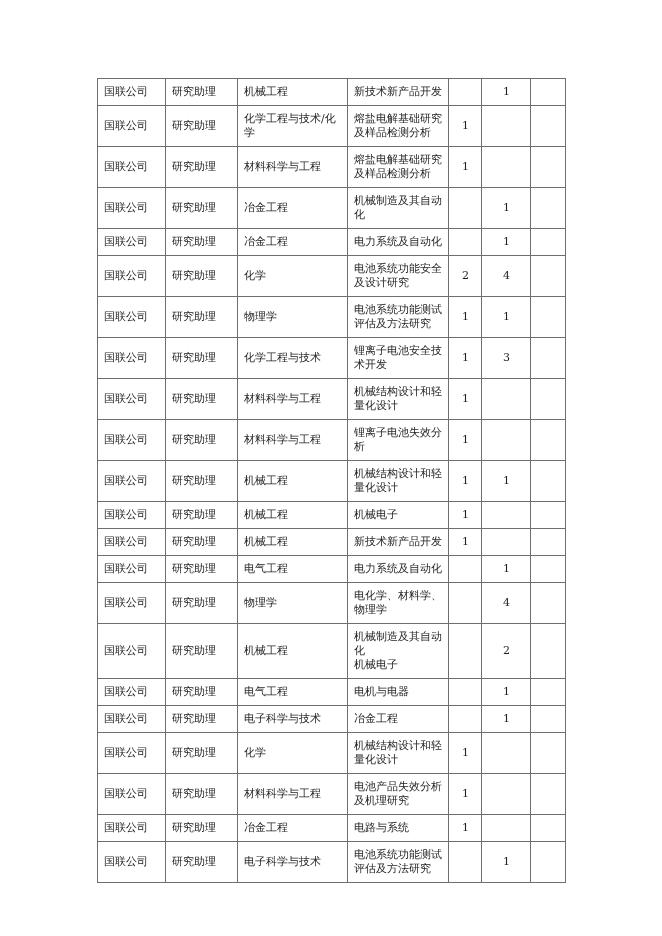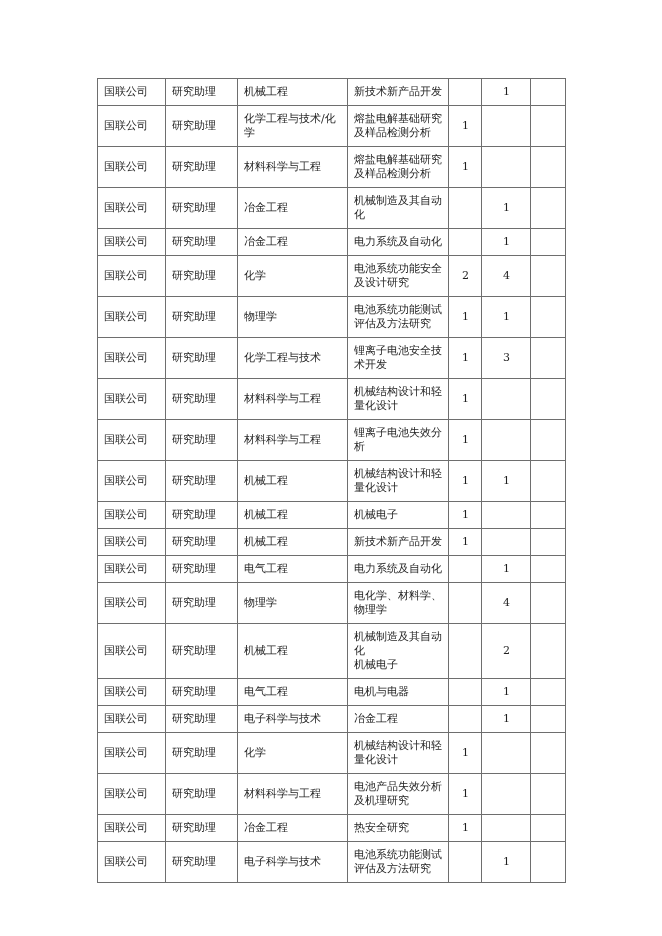--- a/index.html
+++ b/index.html
@@ -229,21 +229,21 @@
     <td class="major">材料科学与工程</td>
     <td class="topic">电池产品失效分析及机理研究</td>
     <td class="num">1</td>
     <td class="num"></td>
     <td class="num"></td>
   </tr>
         <tr>
     <td class="company">国联公司</td>
     <td class="position">研究助理</td>
     <td class="major">冶金工程</td>
-    <td class="topic">热安全研究</td>
+    <td class="topic">电路与系统</td>
     <td class="num">1</td>
     <td class="num"></td>
     <td class="num"></td>
   </tr>
         <tr>
     <td class="company">国联公司</td>
     <td class="position">研究助理</td>
     <td class="major">电子科学与技术</td>
     <td class="topic">电池系统功能测试评估及方法研究</td>
     <td class="num"></td>

